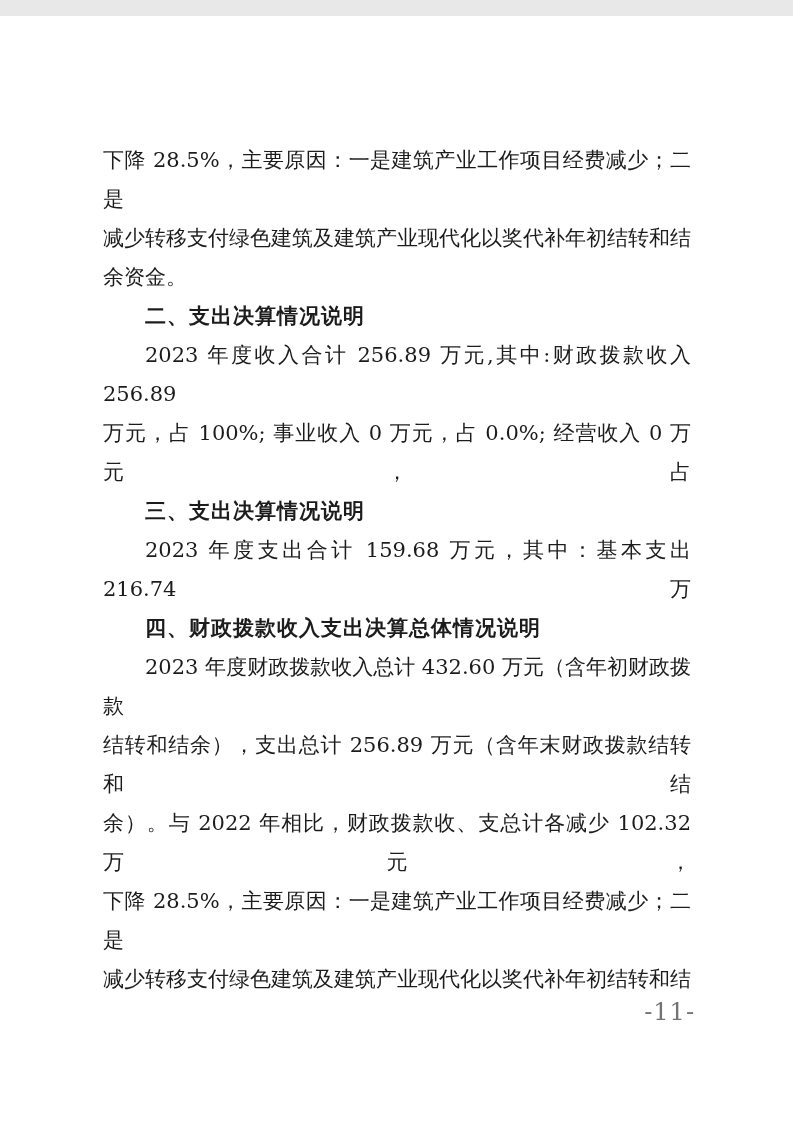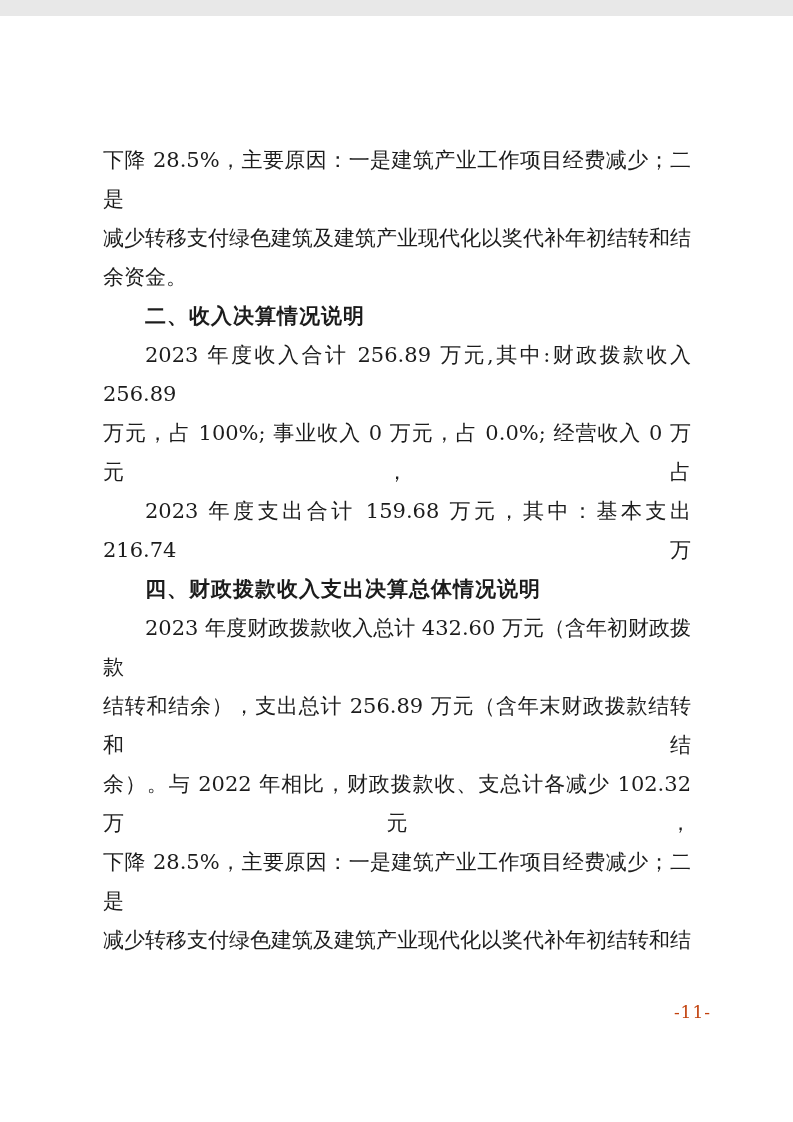--- a/index.html
+++ b/index.html
@@ -35,43 +35,44 @@
     font-family: "DejaVu Sans", "Liberation Sans", sans-serif;
     font-weight: 700;
     text-align: left;
     text-align-last: left;
     text-indent: 42px;
     letter-spacing: 1px;
   }
   .page-number {
     position: absolute;
     top: 984px;
-    right: 82px;
-    font-size: 17px;
+    right: 98px;
+    font-size: 24px;
     line-height: 24px;
     font-family: "DejaVu Serif", "Liberation Serif", serif;
-    color: #c2410c;
+    color: #737373;
     letter-spacing: 1px;
   }
 </style>
 </head>
 <body>
 
 <div class="page">
   <div class="content">
       <div class="paragraph">
         <div class="line body">下降 28.5%，主要原因：一是建筑产业工作项目经费减少；二是</div>
         <div class="line body">减少转移支付绿色建筑及建筑产业现代化以奖代补年初结转和结</div>
         <div class="line body last">余资金。</div>
       </div>
-      <div class="line heading">二、收入决算情况说明</div>
+      <div class="line heading">二、支出决算情况说明</div>
       <div class="paragraph">
         <div class="line body first-indent">2023 年度收入合计 256.89 万元,其中:财政拨款收入 256.89</div>
         <div class="line body">万元，占 100%; 事业收入 0 万元，占 0.0%; 经营收入 0 万元，占</div>
       </div>
+      <div class="line heading">三、支出决算情况说明</div>
       <div class="paragraph">
         <div class="line body first-indent">2023 年度支出合计 159.68 万元，其中：基本支出 216.74 万</div>
       </div>
       <div class="line heading">四、财政拨款收入支出决算总体情况说明</div>
       <div class="paragraph">
         <div class="line body first-indent">2023 年度财政拨款收入总计 432.60 万元（含年初财政拨款</div>
         <div class="line body">结转和结余），支出总计 256.89 万元（含年末财政拨款结转和结</div>
         <div class="line body">余）。与 2022 年相比，财政拨款收、支总计各减少 102.32 万元，</div>
         <div class="line body">下降 28.5%，主要原因：一是建筑产业工作项目经费减少；二是</div>
         <div class="line body">减少转移支付绿色建筑及建筑产业现代化以奖代补年初结转和结</div>

